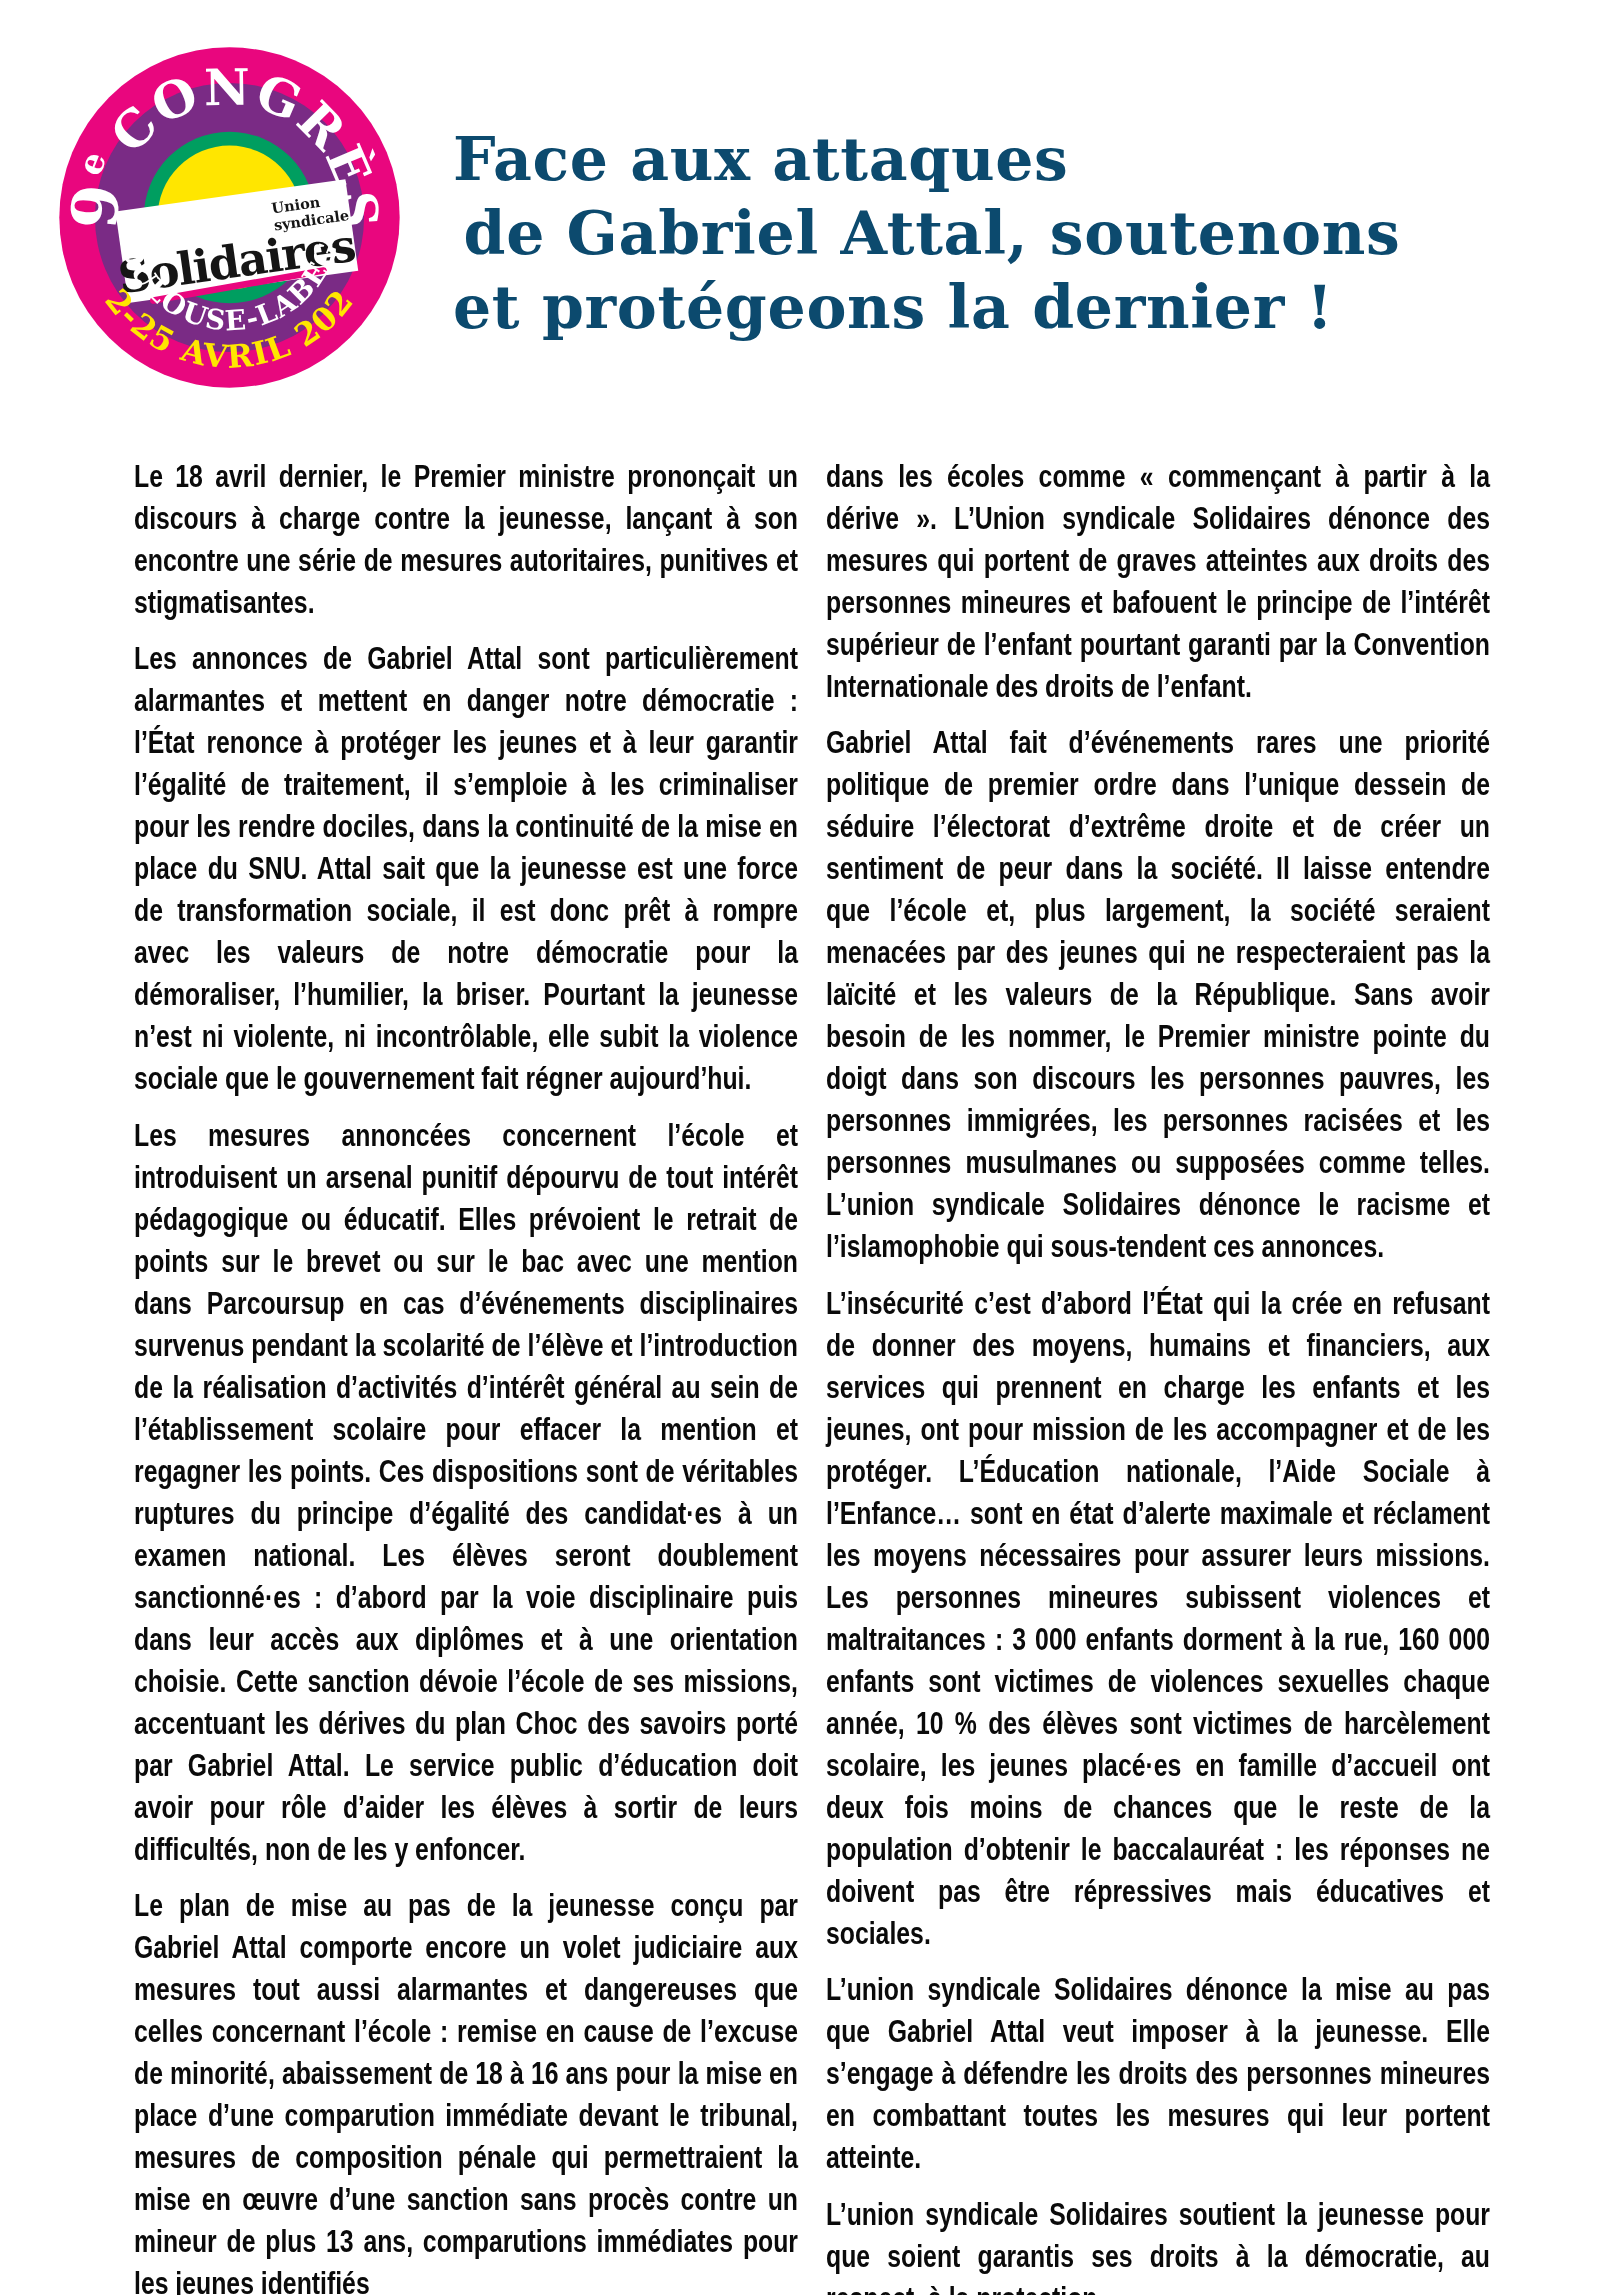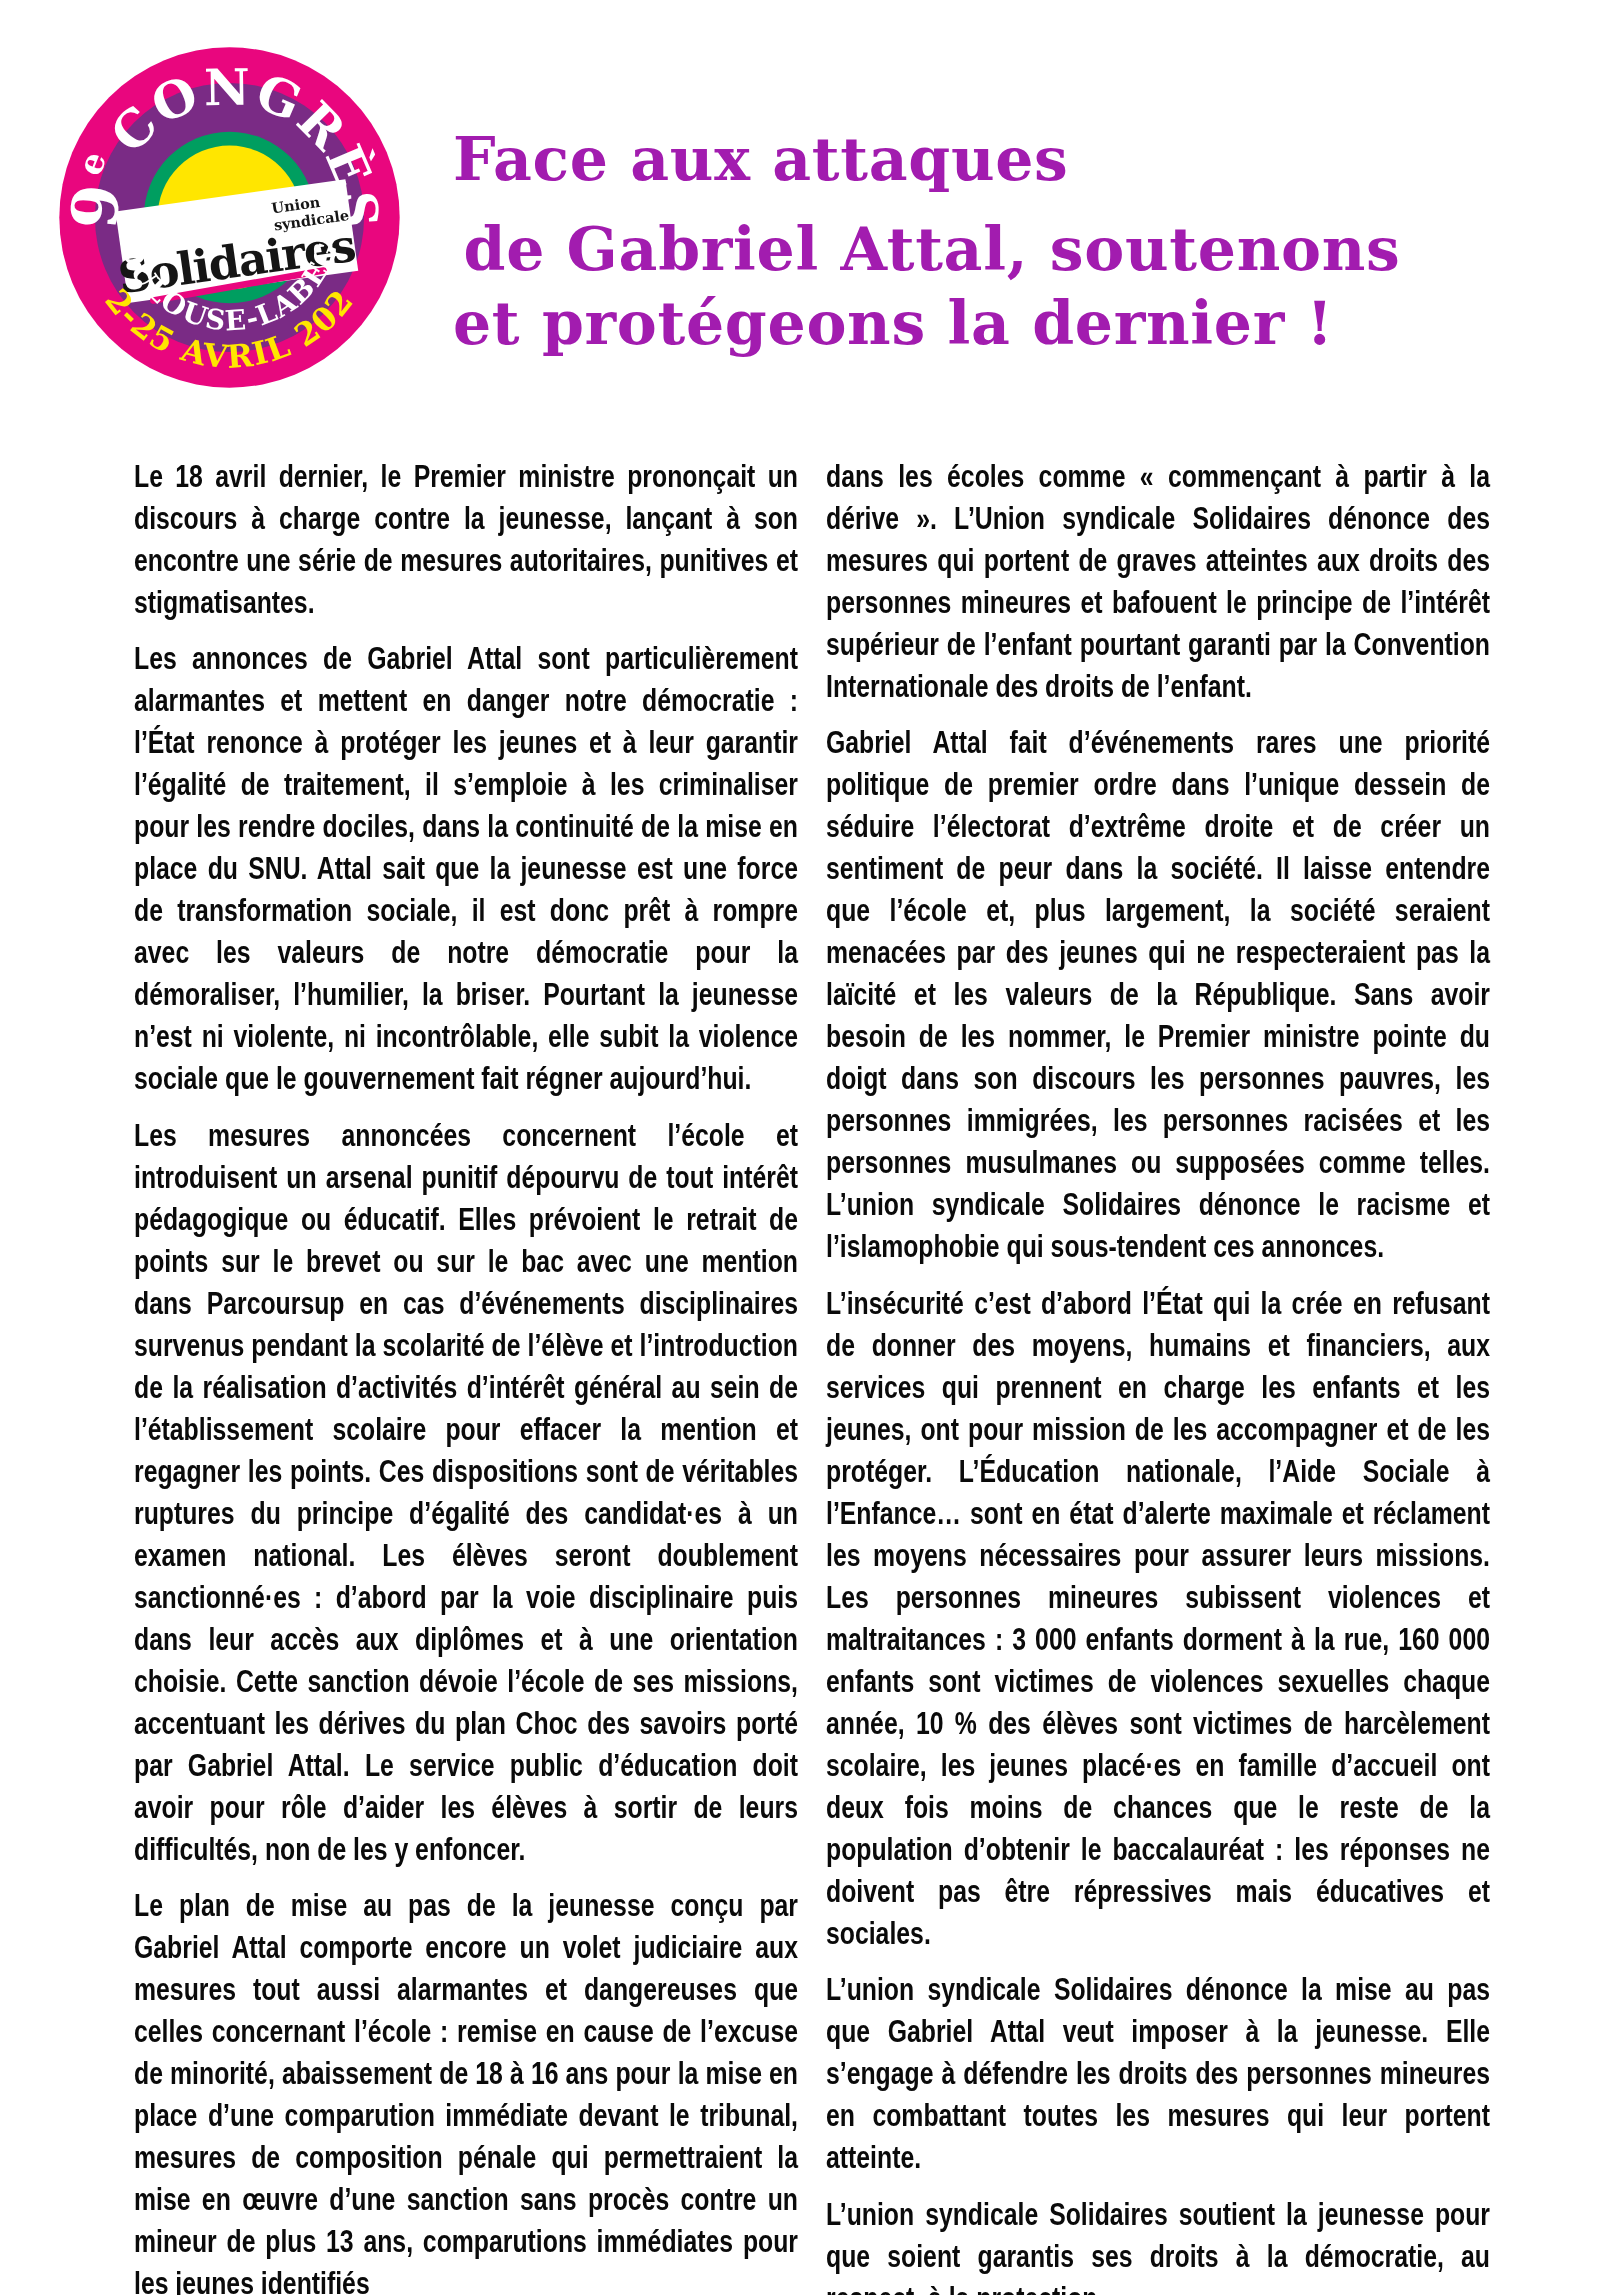--- a/index.html
+++ b/index.html
@@ -21,24 +21,24 @@
   
   .headline{
     position:absolute;
     left:453px; top:122px;
     width:1126px;
     font-family:"DejaVu Serif", serif;
     font-weight:bold;
     font-size:60px;
     line-height:74px;
     letter-spacing:0.7px;
-    color:#a21caf;
+    color:#0c4a6e;
   }
   .headline .title-line{white-space:nowrap;}
-  .headline .title-line:nth-child(2){padding-left:10.5px;margin-top:16px;}
+  .headline .title-line:nth-child(2){padding-left:10.5px;}
   
   .col{
     position:absolute;
     top:456px;
     font-weight:bold;
   }
   .col-left{ left:134px;  width:664px; }
   .col-right{ left:826px; width:666px; }
   .col-inner{
     width:830px;

